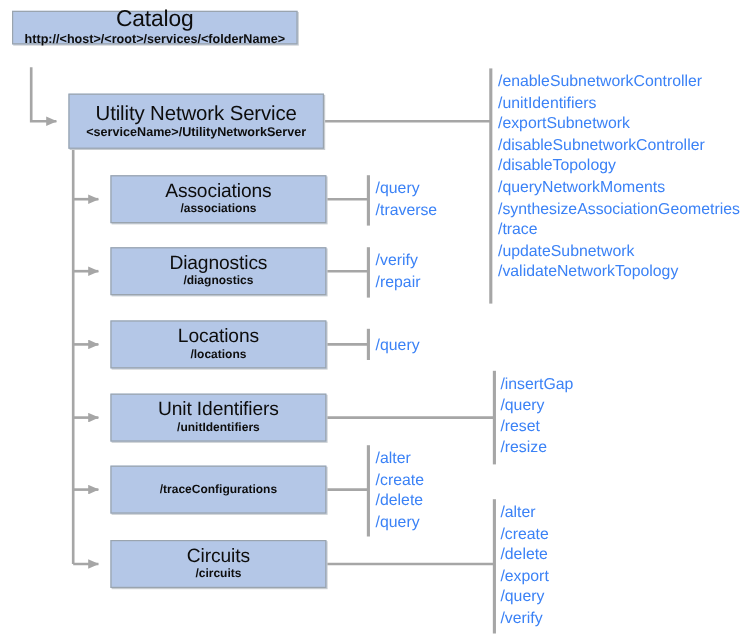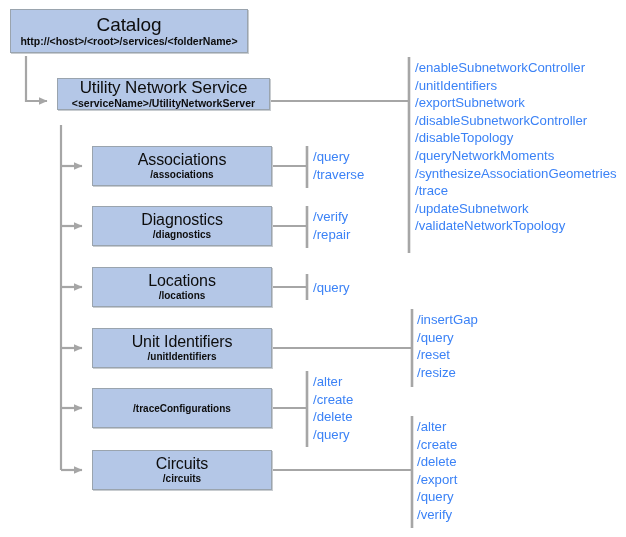--- a/index.html
+++ b/index.html
@@ -46,25 +46,25 @@
     color: #0d0d0d;
     font-weight: 400;
     letter-spacing: -0.1px;
     line-height: 1.05;
   }
   .node .path {
     color: #0d0d0d;
     line-height: 1.1;
   }
 
-  .node-catalog { left: 10px; top: 9px; width: 238px; height: 44px; }
+  .node-catalog { left: 10px; top: 9px; width: 238px; height: 28px; }
   .node-catalog .title { font-size: 19px; margin-bottom: 1px; }
   .node-catalog .path  { font-size: 10.5px; font-weight: 700; }
 
-  .node-uns { left: 57px; top: 78px; width: 213px; height: 32px; }
+  .node-uns { left: 57px; top: 78px; width: 213px; height: 46px; }
   .node-uns .title { font-size: 17px; margin-bottom: 1px; }
   .node-uns .path  { font-size: 10.5px; font-weight: 700; }
 
   .node-child { left: 92px; width: 180px; height: 40px; }
   .node-child .title { font-size: 16px; margin-bottom: 1px; }
   .node-child .path  { font-size: 10px; font-weight: 600; }
 
   .node-assoc    { top: 146px; }
   .node-diag     { top: 206px; }
   .node-loc      { top: 267px; }

